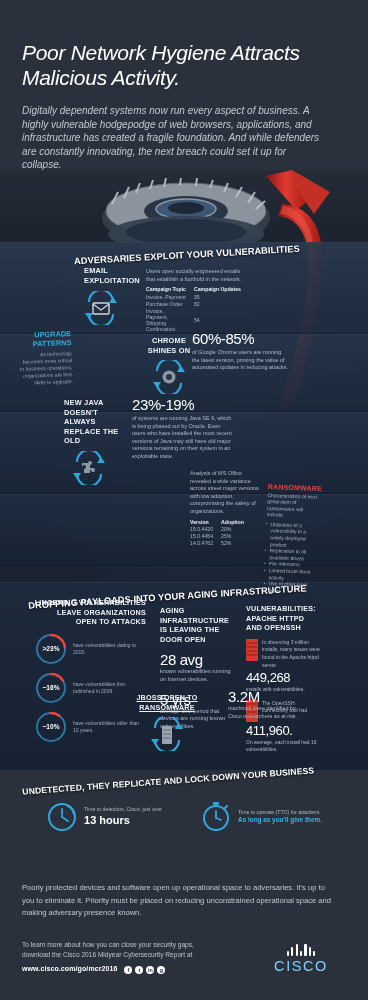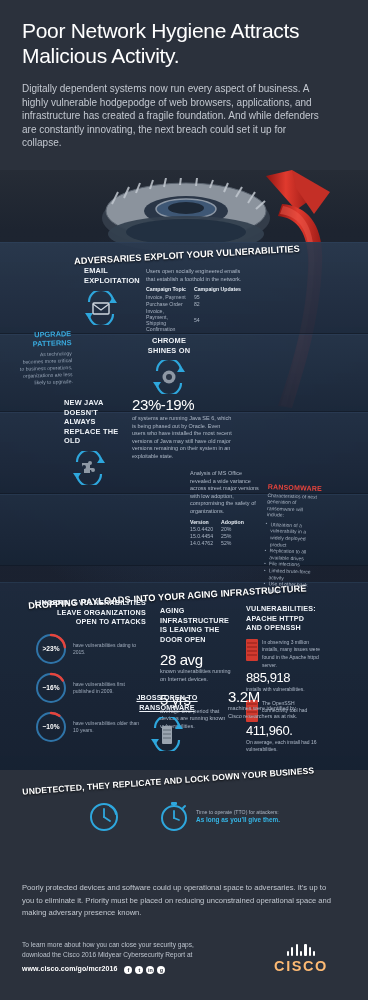--- a/index.html
+++ b/index.html
@@ -5,21 +5,21 @@
   * { box-sizing: border-box; margin: 0; padding: 0; }
   html, body {
     width: 368px; height: 1000px;
     background: #2b313c;
     font-family: "Liberation Sans", sans-serif;
     overflow: hidden;
   }
   .page { position: relative; width: 368px; height: 1000px; background: #2b313c; }
 
   
-  .header { padding: 18px 22px 0 22px; }
+  .header { padding: 40px 22px 0 22px; font-style: italic; }
   .title {
     font-size: 21px; line-height: 25px; color: #ffffff;
     font-weight: 400; letter-spacing: -0.3px;
   }
   .intro {
     margin-top: 14px; font-size: 10px; line-height: 13.5px;
     color: #c3c8d0; max-width: 300px;
   }
 
   
@@ -128,21 +128,21 @@
   .foot-cta { color:#bcc3cd; font-size:6.6px; line-height:10.5px; }
   .foot-url { color:#ffffff; font-size:7px; font-weight:bold; letter-spacing:.1px; }
   .social { display:inline-flex; gap:3px; margin-left:5px; vertical-align:-1px; }
   .soc {
     width:8px; height:8px; border-radius:50%; background:#ffffff; color:#2b313c;
     font-size:5.4px; line-height:8px; text-align:center; font-weight:bold;
   }
   .cisco { text-align:center; padding-right:18px; }
   .cisco-bars { display:flex; align-items:flex-end; gap:2.2px; height:12px; justify-content:center; }
   .cisco-bars i { display:block; width:2.2px; background:#ffffff; border-radius:1px; }
-  .cisco-word { color:#fdba74; font-size:14.5px; letter-spacing:1.6px; font-weight:700; margin-top:2px; }
+  .cisco-word { color:#7dd3fc; font-size:14.5px; letter-spacing:1.6px; font-weight:400; margin-top:2px; }
 </style>
 </head>
 <body>
 
 <div class="page">
 
   <div class="header">
     <h1 class="title">Poor Network Hygiene Attracts Malicious Activity.</h1>
     <p class="intro">Digitally dependent systems now run every aspect of business. A highly vulnerable hodgepodge of web browsers, applications, and infrastructure has created a fragile foundation. And while defenders are constantly innovating, the next breach could set it up for collapse.</p>
   </div>
@@ -257,20 +257,24 @@
       <svg width="34" height="34" viewBox="0 0 34 34">
         <path d="M5 11 A12 12 0 0 1 29 11" fill="none" stroke="#2ea7dd" stroke-width="2.2"></path>
         <path d="M29 23 A12 12 0 0 1 5 23" fill="none" stroke="#2ea7dd" stroke-width="2.2"></path>
         <polygon points="29,6 33,12 25,12" fill="#2ea7dd"></polygon>
         <polygon points="5,28 1,22 9,22" fill="#2ea7dd"></polygon>
         <circle cx="17" cy="17" r="6.5" fill="#8e98a5"></circle>
         <circle cx="17" cy="17" r="3" fill="#2a3546"></circle>
       </svg>
     </div>
   </div>
+  <div class="panel" style="left:192px; top:330px; width:96px;">
+    <div class="bignum">60%-85%</div>
+    <div class="pbody" style="margin-top:2px;">of Google Chrome users are running the latest version, proving the value of automated updates in reducing attacks.</div>
+  </div>
 
   <div class="panel" style="left:64px; top:398px; width:62px;">
     <div class="pcap">NEW JAVA DOESN'T ALWAYS REPLACE THE OLD</div>
     <div style="margin:5px 0 0 8px; width:34px;">
       <svg width="34" height="34" viewBox="0 0 34 34">
         <path d="M5 11 A12 12 0 0 1 29 11" fill="none" stroke="#2ea7dd" stroke-width="2.2"></path>
         <path d="M29 23 A12 12 0 0 1 5 23" fill="none" stroke="#2ea7dd" stroke-width="2.2"></path>
         <polygon points="29,6 33,12 25,12" fill="#2ea7dd"></polygon>
         <polygon points="5,28 1,22 9,22" fill="#2ea7dd"></polygon>
         <path d="M12 12 h4 a2 2 0 1 1 2 2 v3 h3 a2 2 0 1 1 -2 2 h-1 v3 h-6 v-4 a2 2 0 1 0 -2 -2 v-4 z" fill="#8e98a5"></path>
@@ -377,21 +381,21 @@
         <rect x="0" y="0" width="12" height="22" rx="1" fill="#d13a2f"></rect>
         <g stroke="#8f1f18" stroke-width="1">
           <line x1="1" y1="4" x2="11" y2="4"></line>
             <line x1="1" y1="8" x2="11" y2="8"></line>
           <line x1="1" y1="12" x2="11" y2="12"></line>
             <line x1="1" y1="16" x2="11" y2="16"></line>
         </g>
       </svg>
       <div class="pbody" style="font-size:5px;">In observing 3 million installs, many issues were found in the Apache httpd server.</div>
     </div>
-    <div class="bignum bignum-sm">885,918</div>
+    <div class="bignum bignum-sm">449,268</div>
     <div class="pbody" style="font-size:5px;">installs with vulnerabilities.</div>
 
     <div style="display:flex; gap:4px; margin-top:6px;">
       <svg class="redbar" width="12" height="22" viewBox="0 0 12 22">
         <rect x="0" y="0" width="12" height="22" rx="1" fill="#d13a2f"></rect>
         <g stroke="#8f1f18" stroke-width="1">
           <line x1="1" y1="4" x2="11" y2="4"></line>
             <line x1="1" y1="8" x2="11" y2="8"></line>
           <line x1="1" y1="12" x2="11" y2="12"></line>
             <line x1="1" y1="16" x2="11" y2="16"></line>
@@ -426,39 +430,43 @@
   </div>
 
   <div class="clockrow">
     <div class="clockcell">
       <svg width="32" height="32" viewBox="0 0 32 32">
         <circle cx="16" cy="17" r="13" fill="none" stroke="#2ea7dd" stroke-width="2"></circle>
         <path d="M22 6 a13 13 0 0 1 6 8" fill="none" stroke="#2ea7dd" stroke-width="2" stroke-linecap="round"></path>
         <line x1="16" y1="17" x2="16" y2="9" stroke="#2ea7dd" stroke-width="1.8" stroke-linecap="round"></line>
         <line x1="16" y1="17" x2="22" y2="21" stroke="#2ea7dd" stroke-width="1.8" stroke-linecap="round"></line>
       </svg>
+      <div>
+        <div class="clock-txt-sm">Time to detection, Cisco: just over</div>
+        <div class="clock-big">13 hours</div>
+      </div>
     </div>
     <div class="clockcell">
       <svg width="32" height="32" viewBox="0 0 32 32">
         <circle cx="16" cy="18" r="12" fill="none" stroke="#2ea7dd" stroke-width="2"></circle>
         <rect x="13" y="2" width="6" height="3" rx="1" fill="#2ea7dd"></rect>
         <line x1="16" y1="5" x2="16" y2="7" stroke="#2ea7dd" stroke-width="2"></line>
         <line x1="25" y1="8" x2="27" y2="6" stroke="#2ea7dd" stroke-width="2" stroke-linecap="round"></line>
         <line x1="16" y1="18" x2="16" y2="11" stroke="#2ea7dd" stroke-width="1.8" stroke-linecap="round"></line>
         <line x1="16" y1="18" x2="21" y2="20" stroke="#2ea7dd" stroke-width="1.8" stroke-linecap="round"></line>
       </svg>
       <div>
         <div class="clock-txt-sm">Time to operate (TTO) for attackers:</div>
         <div class="clock-big-blue">As long as you'll give them.</div>
       </div>
     </div>
   </div>
 
   <div class="footer">
-    <p class="foot-lead">Poorly protected devices and software could up operational space to adversaries. It's up to you to eliminate it. Priority must be placed on reducing unconstrained operational space and making adversary presence known.</p>
+    <p class="foot-lead">Poorly protected devices and software open up operational space to adversaries. It's up to you to eliminate it. Priority must be placed on reducing unconstrained operational space and making adversary presence known.</p>
     <div class="foot-bottom">
       <div class="foot-cta">
         <div>To learn more about how you can close your security gaps,</div>
         <div>download the Cisco 2016 Midyear Cybersecurity Report at</div>
         <div style="margin-top:3px;">
           <span class="foot-url">www.cisco.com/go/mcr2016</span>
           <span class="social">
             <span class="soc">f</span>
             <span class="soc">t</span>
             <span class="soc">in</span>

